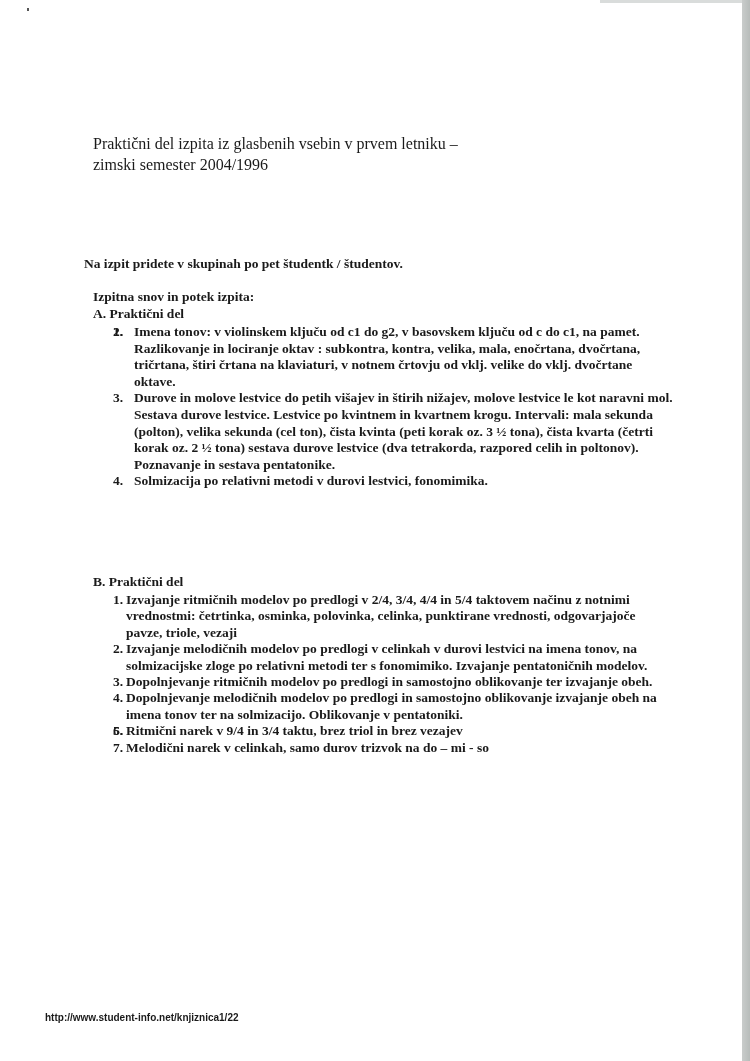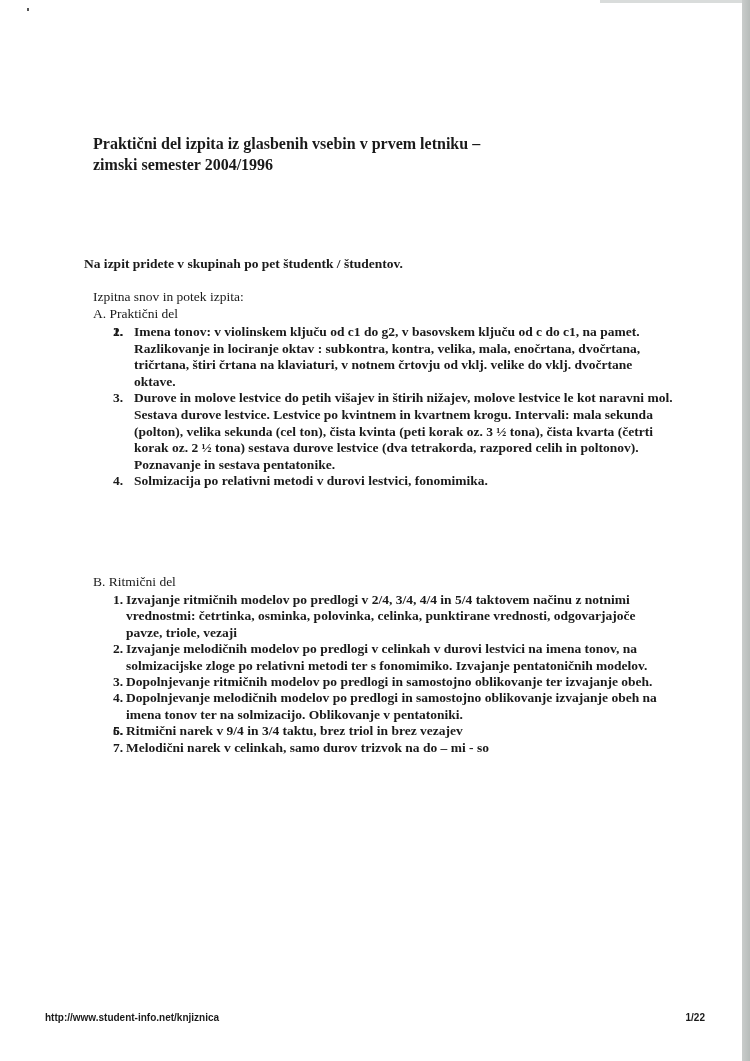--- a/index.html
+++ b/index.html
@@ -13,47 +13,47 @@
       position: absolute; top: 0; right: 0; width: 8px; height: 1061px;
       background: linear-gradient(to right, #c9cccb, #b7bcba);
     }
     .scan-top {
       position: absolute; top: 0; left: 600px; width: 145px; height: 3px;
       background: #d9dcdb;
     }
     .speck { position: absolute; left: 27px; top: 8px; width: 2px; height: 3px; background: #555; }
     .title {
       position: absolute; left: 93px; top: 133px; width: 440px;
-      font-weight: bold; font-size: 16px; line-height: 21px;
+      font-weight: normal; font-size: 16px; line-height: 21px;
     }
     .intro {
       position: absolute; left: 84px; top: 255px;
       font-weight: bold; font-size: 13.5px; line-height: 18px;
     }
     .section-heading {
-      font-weight: normal; font-size: 13.5px; line-height: 17px;
+      font-weight: bold; font-size: 13.5px; line-height: 17px;
     }
     .subject-block { position: absolute; left: 93px; top: 288px; width: 580px; }
     .section-a { position: absolute; left: 93px; top: 305px; width: 580px; }
     .section-b { position: absolute; left: 93px; top: 573px; width: 580px; }
     ol {
       margin: 0; padding: 0; list-style: none;
       font-weight: bold; font-size: 13.5px;
     }
     ol.a-list { margin-left: 20px; line-height: 16.6px; }
     ol.b-list { margin-left: 20px; line-height: 16.4px; }
     li { position: relative; padding-left: 21px; margin: 0; }
     ol.a-list li { padding-left: 21px; }
     ol.b-list li { padding-left: 13px; }
     .num { position: absolute; left: 0; top: 0; }
     .footer {
       position: absolute; left: 45px; top: 1012px; width: 660px;
       font-family: "Liberation Sans", "DejaVu Sans", sans-serif;
       font-weight: bold; font-size: 10px;
-      display: flex; justify-content: space-between;
+      display: flex; 
     }
   </style>
 </head>
 <body>
 
 <div class="scan-top"></div>
 <div class="scan-edge"></div>
 <div class="speck"></div>
 
 <div class="title">
@@ -80,21 +80,21 @@
       <span>Durove in molove lestvice do petih višajev in štirih nižajev, molove lestvice le kot naravni mol. Sestava durove lestvice. Lestvice po kvintnem in  kvartnem krogu. Intervali: mala sekunda (polton), velika sekunda (cel ton), čista kvinta (peti korak oz. 3 ½  tona), čista kvarta (četrti korak oz. 2 ½ tona)  sestava durove lestvice (dva tetrakorda, razpored celih in poltonov). Poznavanje in sestava pentatonike.</span>
     </li>
     <li>
       <span class="num">4.</span>
       <span>Solmizacija po relativni metodi v durovi lestvici, fonomimika.</span>
     </li>
   </ol>
 </div>
 
 <div class="section-b">
-  <div class="section-heading">B. Ritmični del</div>
+  <div class="section-heading">B. Praktični del</div>
   <ol class="b-list">
     <li style="margin-top:2px;">
       <span class="num">1.</span>
       <span>Izvajanje ritmičnih modelov po predlogi v 2/4, 3/4, 4/4 in 5/4 taktovem načinu z  notnimi vrednostmi: četrtinka, osminka, polovinka, celinka, punktirane vrednosti, odgovarjajoče pavze, triole, vezaji</span>
     </li>
     <li>
       <span class="num">2.</span>
       <span>Izvajanje melodičnih modelov po predlogi v celinkah v durovi lestvici na imena tonov, na solmizacijske zloge po relativni metodi ter s fonomimiko. Izvajanje pentatoničnih modelov.</span>
     </li>
     <li>

